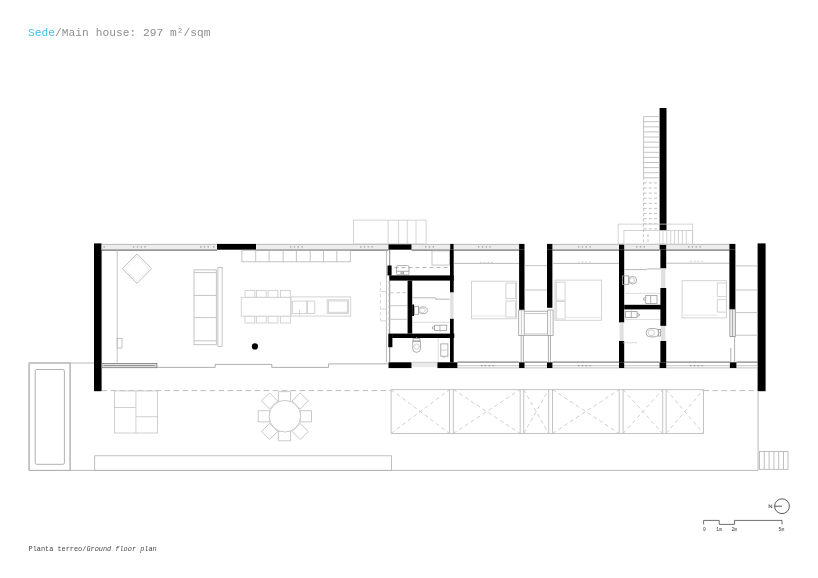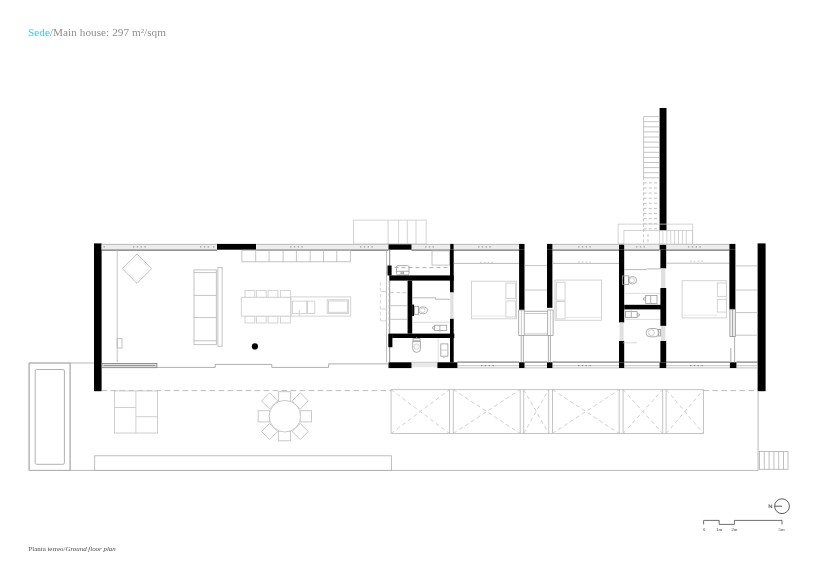--- a/index.html
+++ b/index.html
@@ -1,17 +1,17 @@
 <!DOCTYPE html>
 <html><head>
 <meta charset="utf-8">
 <style>
   html,body{margin:0;padding:0;background:#ffffff;}
   .page{position:relative;width:818px;height:578px;background:#fff;overflow:hidden;
-        font-family:Liberation Serif, serif;}
+        font-family:Liberation Mono, monospace;}
   svg{position:absolute;left:0;top:0;}
   .t{fill:#8e8e8e;font-size:11.2px;letter-spacing:0.05px;}
   .cy{fill:#3fc2ee;}
   .ft{fill:#4a4a4a;font-size:6.9px;}
   .fi{font-style:italic;}
   .sl{fill:#3c3c3c;font-size:4.7px;}
 </style>
 </head>
 <body>
 <div class="page">

